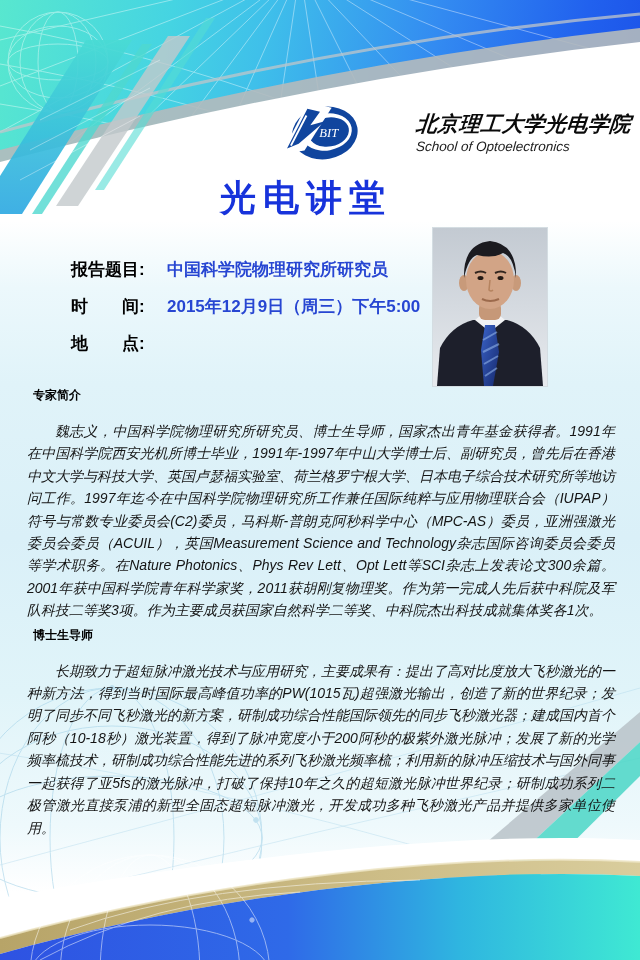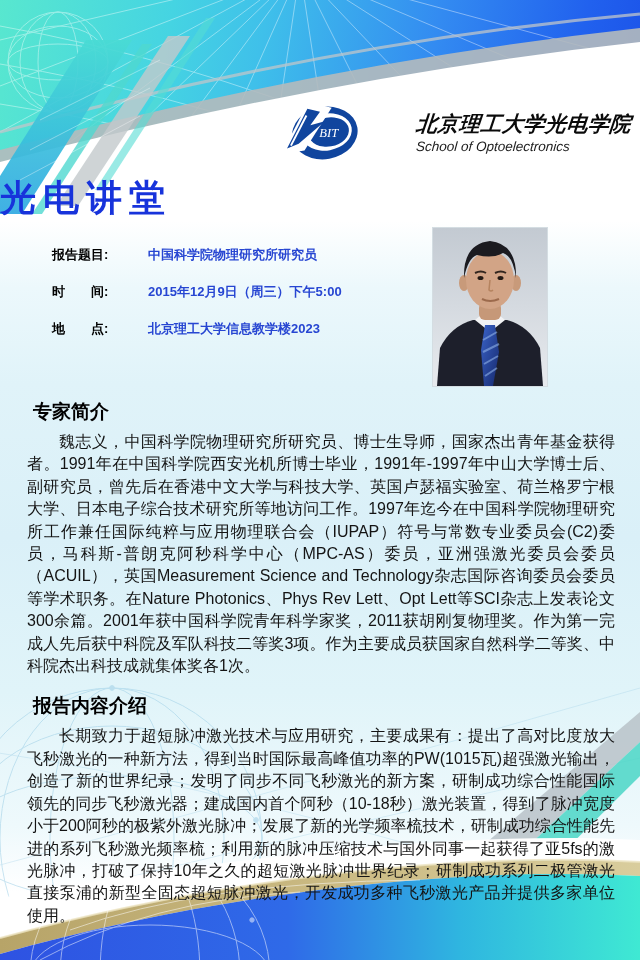--- a/index.html
+++ b/index.html
@@ -11,34 +11,34 @@
   
   .top-base{position:absolute;left:0;top:0;width:640px;height:176px;
     background:linear-gradient(100deg,#58e7cf 0%,#45d4e2 26%,#3fc0ea 40%,#338bf1 66%,#2161ee 88%,#1b51e8 100%);}
   .top-svg{position:absolute;left:0;top:0;width:640px;height:280px;}
   
   .logo-row{position:absolute;left:281px;top:100px;display:flex;align-items:center;z-index:3;gap:48px;}
   .logo-text{margin-left:9px;}
   .logo-cn{font-size:21px;font-weight:bold;font-style:italic;color:#0a0a0a;letter-spacing:.5px;transform:skewX(-5deg);white-space:nowrap;}
   .logo-en{font-size:13.5px;font-style:italic;color:#1c1c1c;margin-top:1px;transform:skewX(-4deg);}
   
-  .main-title{position:absolute;left:0;top:174px;width:612px;z-index:3;
+  .main-title{position:absolute;left:0;top:174px;width:612px;text-align:center;z-index:3;
     font-size:36px;font-weight:bold;letter-spacing:7px;color:var(--title-blue,#1733db);}
   
   .info-block{position:absolute;left:52px;top:244px;width:385px;z-index:3;}
-  .info-row{display:flex;height:37px;align-items:flex-start;font-size:13px;line-height:22px;}
+  .info-row{display:flex;height:37px;align-items:flex-end;font-size:17px;line-height:22px;margin-left:19px;}
   .info-label{font-weight:bold;color:#000;white-space:pre;width:96px;flex:0 0 auto;}
   .info-value{font-weight:bold;color:var(--info-blue,#2746d2);white-space:nowrap;}
   
   .photo{position:absolute;left:433px;top:228px;width:114px;height:158px;z-index:3;
     box-shadow:0 0 0 1px #d4dde2;background:#cfd6dc;}
   
   .content{position:absolute;left:27px;top:383px;width:588px;z-index:2;color:#141414;}
-  .content h3{margin:16px 0 3px 6px;font-size:19px;font-weight:bold;color:#000;}
-  .content p{margin:6px 0 5px 0;font-size:16px;line-height:22.4px;text-align:justify;text-indent:2em;}
+  .content h3{margin:4px 0 3px 6px;font-size:12px;font-weight:bold;color:#000;}
+  .content p{margin:16px 0 5px 0;font-size:14px;line-height:22.4px;text-align:justify;text-indent:2em;font-style:italic;}
   .content p.p2{margin-bottom:0;}
   
   .bottom-svg{position:absolute;left:0;top:630px;width:640px;height:330px;z-index:1;}
 </style>
 </head>
 <body>
 
 <div class="poster">
 
   <div class="top-base"></div>
@@ -104,21 +104,20 @@
     <div class="info-row">
       <span class="info-label">报告题目: </span>
       <span class="info-value">中国科学院物理研究所研究员</span>
     </div>
     <div class="info-row">
       <span class="info-label">时　　间: </span>
       <span class="info-value">2015年12月9日（周三）下午5:00</span>
     </div>
     <div class="info-row">
       <span class="info-label">地　　点: </span>
-      <span class="info-value">北京理工大学信息教学楼2023</span>
     </div>
   </div>
 
   <div class="photo">
     <svg width="114" height="158" viewBox="0 0 114 158" aria-hidden="true">
       <defs>
         <linearGradient id="phBg" x1="0" y1="0" x2="0" y2="1">
           <stop offset="0" stop-color="#c3cad2"></stop>
             <stop offset="1" stop-color="#e7eaee"></stop>
         </linearGradient>
@@ -150,21 +149,21 @@
       <ellipse cx="67.5" cy="50" rx="3" ry="2" fill="#241a14"></ellipse>
 
       <path d="M57,52 L56,62 Q58,64 60,62" stroke="#b5835f" stroke-width="1.5" fill="none"></path>
       <path d="M49,71 Q57,75 66,71" stroke="#9c6a4c" stroke-width="2" fill="none"></path>
     </svg>
   </div>
 
   <div class="content">
     <h3>专家简介</h3>
     <p>魏志义，中国科学院物理研究所研究员、博士生导师，国家杰出青年基金获得者。1991年在中国科学院西安光机所博士毕业，1991年-1997年中山大学博士后、副研究员，曾先后在香港中文大学与科技大学、英国卢瑟福实验室、荷兰格罗宁根大学、日本电子综合技术研究所等地访问工作。1997年迄今在中国科学院物理研究所工作兼任国际纯粹与应用物理联合会（IUPAP）符号与常数专业委员会(C2)委员，马科斯-普朗克阿秒科学中心（MPC-AS）委员，亚洲强激光委员会委员（ACUIL），英国Measurement Science and Technology杂志国际咨询委员会委员等学术职务。在Nature Photonics、Phys Rev Lett、Opt Lett等SCI杂志上发表论文300余篇。2001年获中国科学院青年科学家奖，2011获胡刚复物理奖。作为第一完成人先后获中科院及军队科技二等奖3项。作为主要成员获国家自然科学二等奖、中科院杰出科技成就集体奖各1次。</p>
-    <h3>报告内容介绍</h3>
+    <h3>博士生导师</h3>
     <p class="p2">长期致力于超短脉冲激光技术与应用研究，主要成果有：提出了高对比度放大飞秒激光的一种新方法，得到当时国际最高峰值功率的PW(1015瓦)超强激光输出，创造了新的世界纪录；发明了同步不同飞秒激光的新方案，研制成功综合性能国际领先的同步飞秒激光器；建成国内首个阿秒（10-18秒）激光装置，得到了脉冲宽度小于200阿秒的极紫外激光脉冲；发展了新的光学频率梳技术，研制成功综合性能先进的系列飞秒激光频率梳；利用新的脉冲压缩技术与国外同事一起获得了亚5fs的激光脉冲，打破了保持10年之久的超短激光脉冲世界纪录；研制成功系列二极管激光直接泵浦的新型全固态超短脉冲激光，开发成功多种飞秒激光产品并提供多家单位使用。</p>
   </div>
 
   <svg class="bottom-svg" viewBox="0 0 640 330" aria-hidden="true">
     <defs>
       <linearGradient id="bottomGrad" x1="0" y1="0" x2="1" y2="0">
         <stop offset="0" stop-color="#2e52e2"></stop>
           <stop offset="0.45" stop-color="#2f6ae8"></stop>
         <stop offset="0.72" stop-color="#2fb6e0"></stop>
           <stop offset="1" stop-color="#3fe9d3"></stop>

